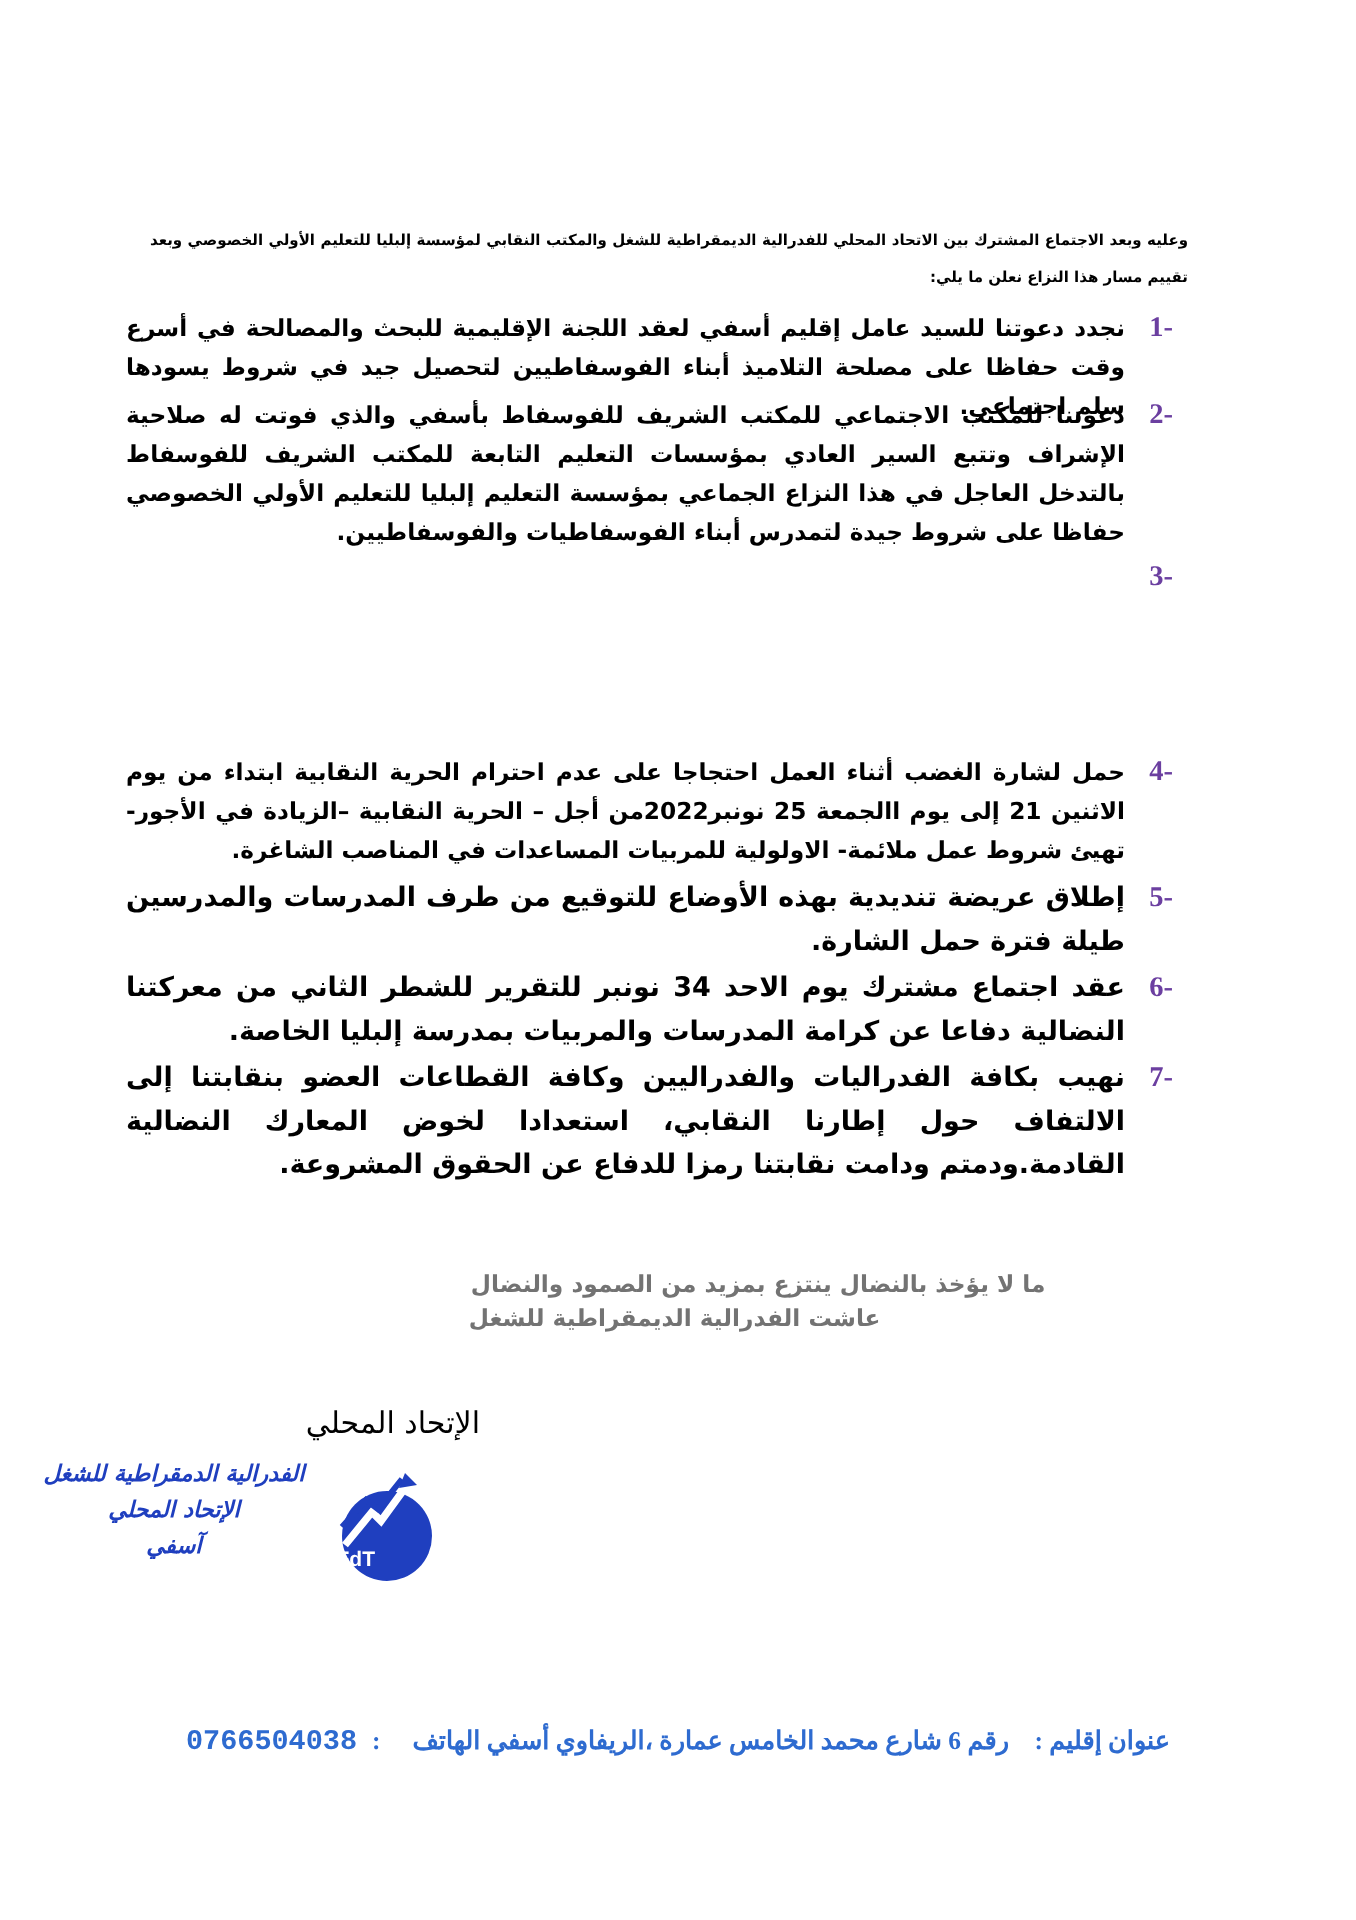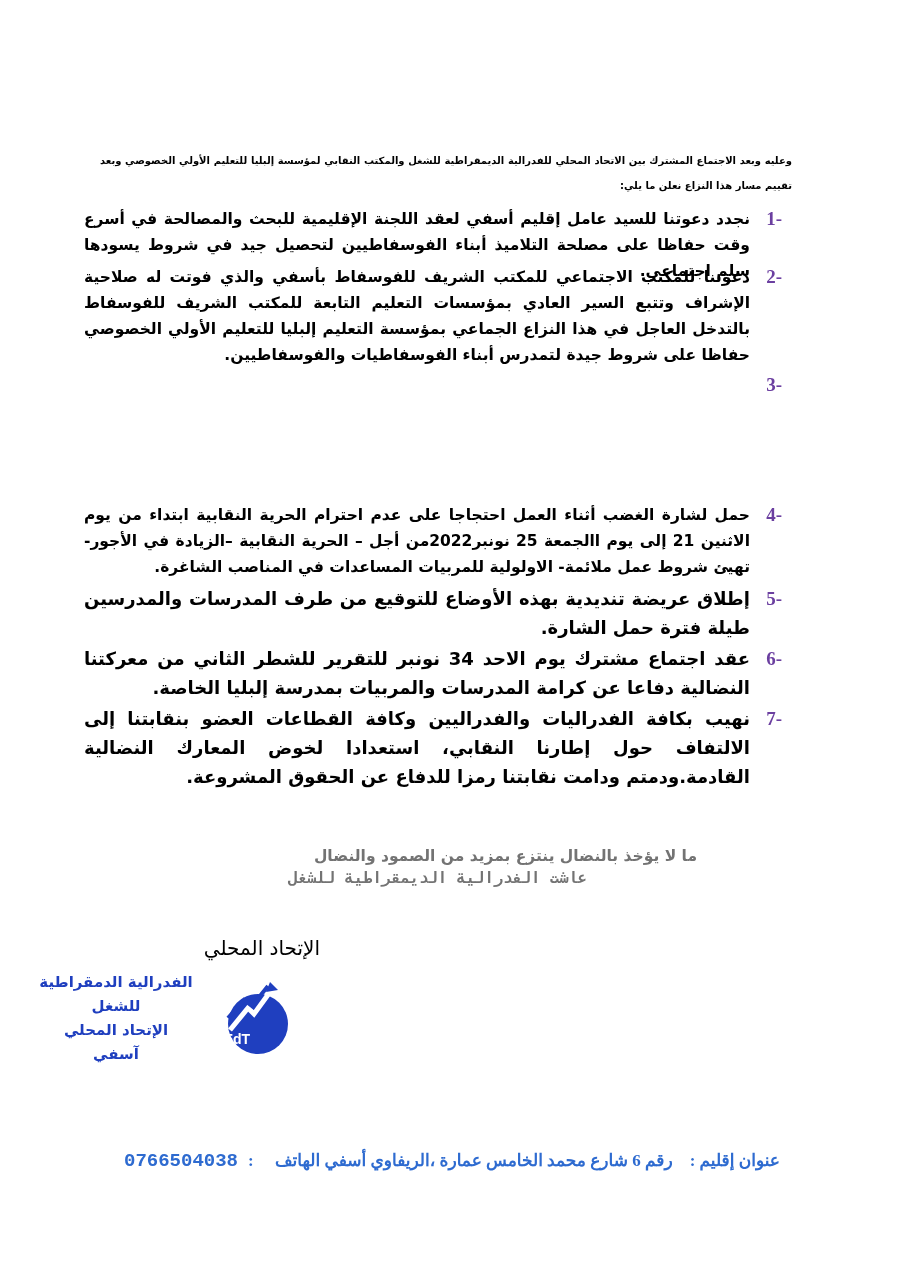--- a/index.html
+++ b/index.html
@@ -6,24 +6,24 @@
   body { width: 904px; height: 1280px; position: relative; overflow: hidden; font-family: "DejaVu Sans", "Liberation Sans", sans-serif; color: #000; }
   .page { position: absolute; left: 0; top: 0; width: 904px; height: 1280px; direction: rtl; }
   .intro { position: absolute; top: 148px; left: 100px; width: 692px; font-weight: bold; font-size: 10px; line-height: 25px; text-align: justify; text-align-last: right; }
   .list { position: absolute; top: 206px; left: 84px; width: 692px; margin: 0; padding: 0; list-style: none; }
   .item { position: relative; font-weight: bold; text-align: justify; text-align-last: right; padding-right: 26px; }
   .item .num { position: absolute; right: -6px; top: 0; color: #6b3fa0; font-family: "Liberation Serif", serif; font-weight: bold; font-size: 19px; }
   .item.small { font-size: 15.5px; line-height: 26px; }
   .item.large { font-size: 18px; line-height: 29px; }
   .item .sub { display: block; padding-right: 0; }
   .slogan { position: absolute; top: 828px; left: 277px; width: 420px; color: #737373; font-weight: bold; font-size: 15.5px; line-height: 23px; margin-top: 17px; }
-  .slogan .l2 { display: block; padding-right: 110px; font-family: Liberation Mono, monospace; }
+  .slogan .l2 { display: block; padding-right: 110px; }
   .sign-title { position: absolute; top: 936px; left: 190px; width: 130px; font-size: 20px; text-align: right; }
   .stamp { position: absolute; top: 970px; left: 34px; width: 260px; height: 95px; }
-  .stamp-text { position: absolute; top: 0; right: 78px; width: 200px; color: #1f3fbf; font-weight: bold; font-size: 15px; line-height: 24px; text-align: center; }
+  .stamp-text { position: absolute; top: 0; right: 78px; width: 200px; color: #1f3fbf; font-weight: bold; font-size: 15px; line-height: 24px; text-align: center; font-style: italic; }
   .stamp-logo { position: absolute; right: 0; top: 8px; width: 80px; height: 80px; }
   .footer { position: absolute; top: 1150px; left: 120px; width: 660px; color: #2e6bd0; font-weight: bold; font-family: "Liberation Serif", serif; font-size: 17px; white-space: nowrap; }
   .footer span { display: inline-block; }
   .footer .phone { position: absolute; left: 4px; top: 0; font-size: 19px; font-family: Liberation Mono, monospace; }
 </style>
 </head>
 <body>
 
 <div class="page">
 

